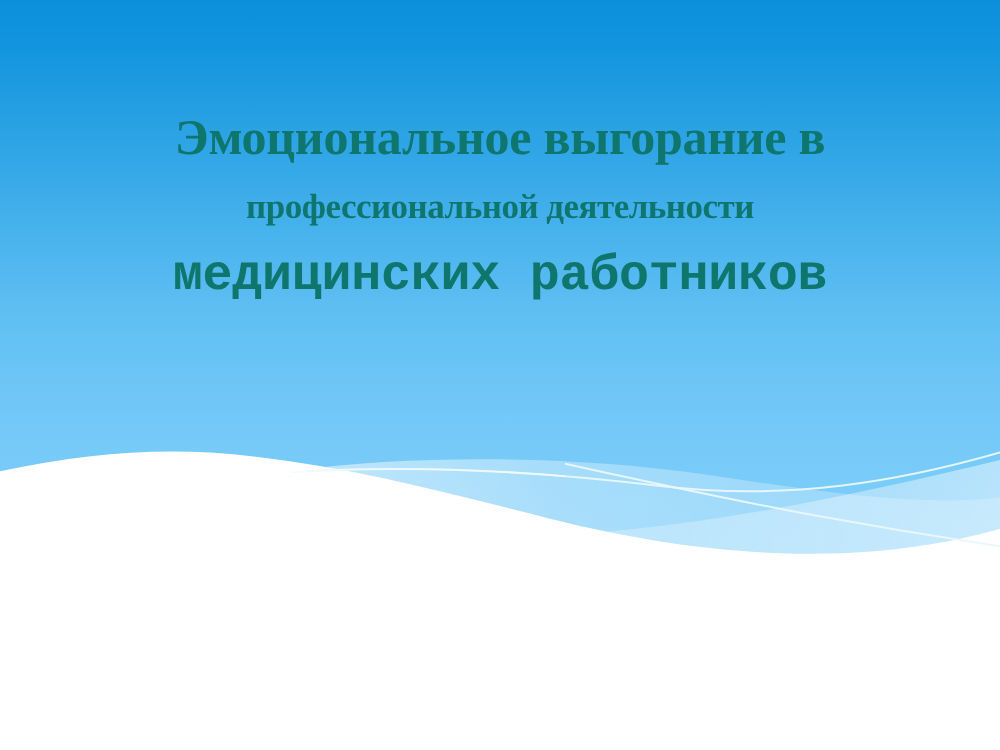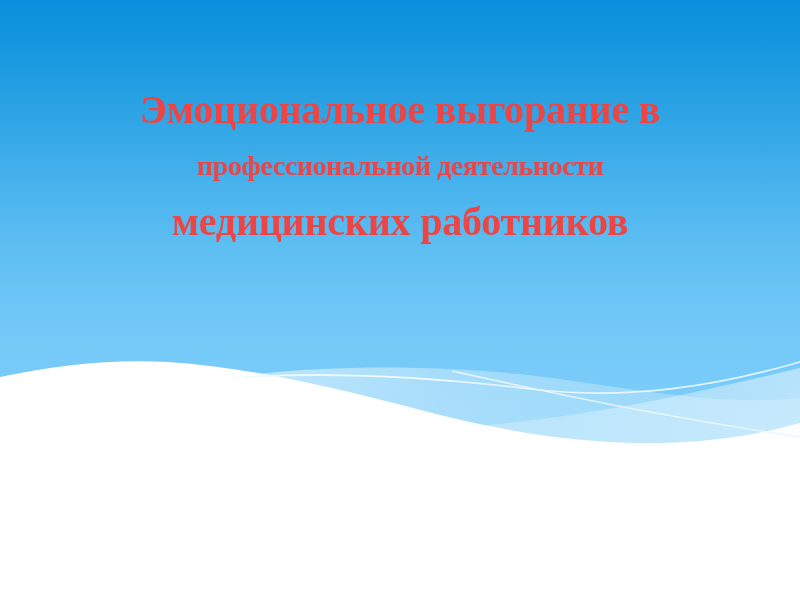--- a/index.html
+++ b/index.html
@@ -58,32 +58,32 @@
     left: 0;
     top: 82px;
     width: 800px;
     text-align: center;
     padding: 0 18px;
     box-sizing: border-box;
   }
 
   .title-line {
     display: block;
-    color: #ef4444;
+    color: #0f766e;
     font-family: "Liberation Serif", "DejaVu Serif", serif;
     font-weight: bold;
     font-size: 41px;
     line-height: 56px;
     letter-spacing: -0.2px;
     white-space: nowrap;
   }
 
   .title-line.l1 { font-size: 40px; }
   .title-line.l2 { font-size: 28px; letter-spacing: -0.4px; }
-  .title-line.l3 { font-size: 40px; }
+  .title-line.l3 { font-size: 40px; font-family: Liberation Mono, monospace; }
 </style>
 </head>
 <body>
 
 <div class="slide">
 
   <div class="sky"></div>
 
   <svg class="waves" viewBox="0 0 800 600" preserveAspectRatio="none" xmlns="http://www.w3.org/2000/svg">
     <defs>

